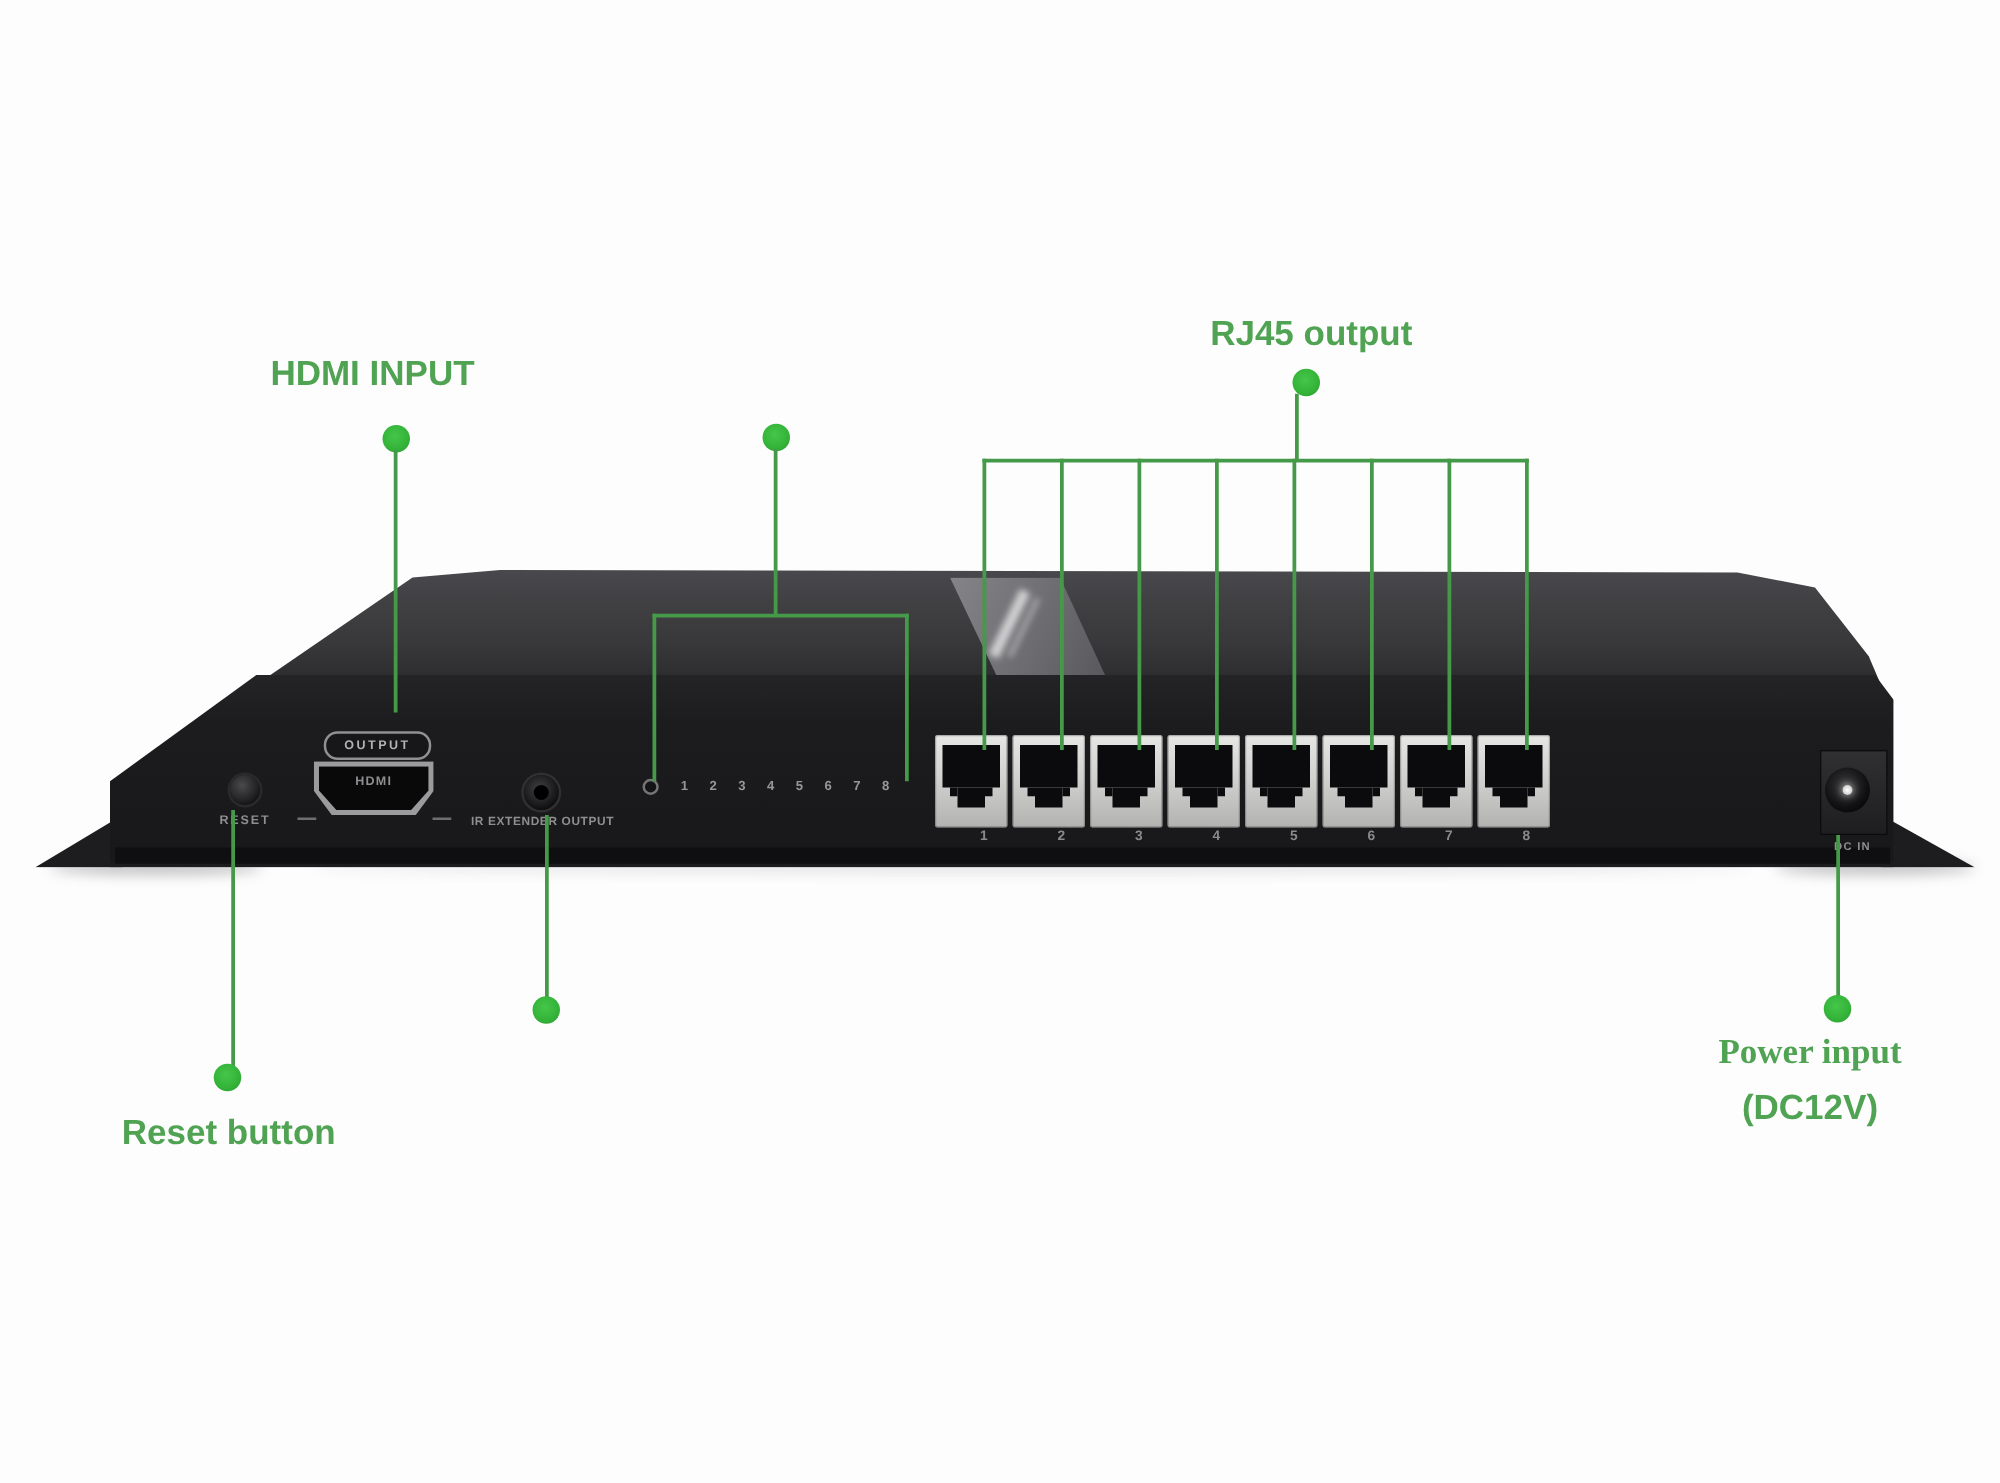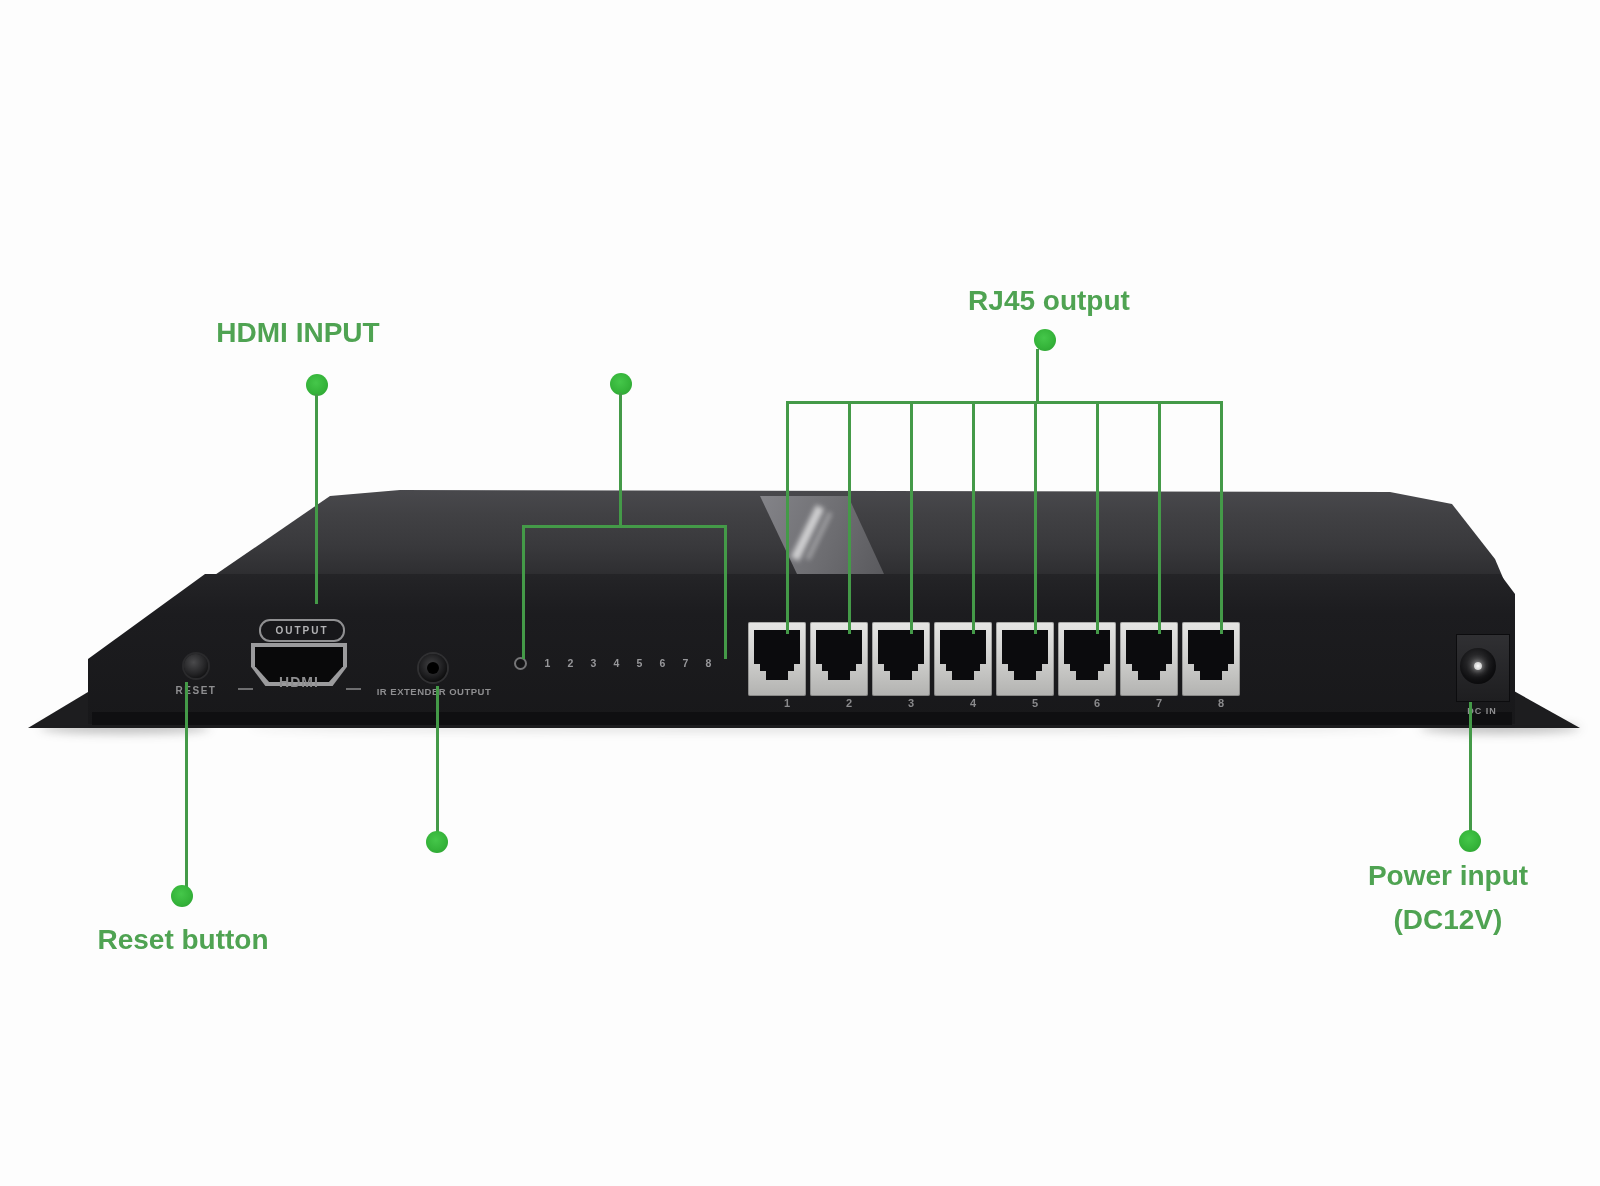--- a/index.html
+++ b/index.html
@@ -1,20 +1,20 @@
 <!DOCTYPE html>
 <html><head>
 <meta charset="utf-8">
 <style>
   html,body{margin:0;padding:0;background:#ffffff;}
   .canvas{
     position:relative;width:1600px;height:1186px;background:#fdfdfd;overflow:hidden;
     font-family:"Liberation Sans", sans-serif;
   }
-  .abs{position:absolute;margin-top:34px;}
+  .abs{position:absolute;}
 
   
   .device-body{
     left:88px;top:452px;width:1427px;height:242px;
     background:linear-gradient(180deg,#4a4a4e 0px,#414144 28px,#39393c 60px,#2f2f32 86px,#27272a 96px,#202023 130px,#1c1c1e 242px);
     clip-path:polygon(0px 242px,0px 176px,242px 10px,312px 4px,1302px 6px,1364px 18px,1407px 73px,1424px 113px,1427px 242px);
   }
   .device-front{
     left:88px;top:540px;width:1427px;height:150px;
     background:linear-gradient(180deg,#242427 0px,#1c1c1f 40px,#18181a 150px);
@@ -42,21 +42,21 @@
     background:radial-gradient(circle at 40% 35%, #4a4a4c 0%, #242426 55%, #0c0c0d 85%);
     box-shadow:0 0 0 2px #2a2a2c;}
   .reset-label{left:156px;top:651px;width:80px;font-size:10px;letter-spacing:1.5px;}
 
   .hdmi-input-tab{left:259px;top:585px;width:82px;height:19px;border:2px solid #909092;border-radius:11px;
     background:#17171a;color:#b2b2b4;font-size:10px;font-weight:bold;letter-spacing:2px;text-align:center;line-height:19px;}
   .hdmi-outer{left:251px;top:609px;width:96px;height:43px;background:#9b9b9d;
     clip-path:polygon(0 0,100% 0,100% 55%,85% 100%,15% 100%,0 55%);}
   .hdmi-inner{position:absolute;left:4px;top:4px;width:88px;height:35px;background:#09090a;
     clip-path:polygon(0 0,100% 0,100% 55%,84% 100%,16% 100%,0 55%);}
-  .hdmi-label{left:256px;top:640px;width:86px;font-size:14px;letter-spacing:1px;}
+  .hdmi-label{left:256px;top:620px;width:86px;font-size:10px;letter-spacing:1px;}
   .hdmi-dash{height:2px;width:15px;background:#6e6e70;top:654px;}
 
   .ir-jack{left:419px;top:620px;width:28px;height:28px;border-radius:50%;
     background:radial-gradient(circle at 45% 40%, #424244 0%, #1b1b1d 55%, #090909 80%);
     box-shadow:0 0 0 2px #303032;}
   .ir-hole{position:absolute;left:8px;top:8px;width:12px;height:12px;border-radius:50%;background:#000;}
   .ir-label{left:352px;top:652px;width:164px;font-size:9.5px;letter-spacing:.5px;}
 
   .led-row{left:514px;top:620px;height:18px;display:flex;align-items:center;}
   .led-power{width:9px;height:9px;border-radius:50%;border:2px solid #757577;background:#141416;margin-right:9px;}
@@ -229,16 +229,16 @@
 
   <div class="abs gline v" style="left:185px;top:648px;height:205px;"></div>
   <div class="abs dot" style="left:171px;top:851px;"></div>
   <div class="abs anno-text" style="left:83px;top:890px;width:200px;">Reset button</div>
 
   <div class="abs gline v" style="left:436px;top:652px;height:146px;"></div>
   <div class="abs dot" style="left:426px;top:797px;"></div>
 
   <div class="abs gline v" style="left:1469px;top:668px;height:130px;"></div>
   <div class="abs dot" style="left:1459px;top:796px;"></div>
-  <div class="abs anno-text" style="left:1348px;top:826px;width:200px;">Power input</div>
+  <div class="abs anno-text" style="left:1348px;top:826px;width:200px;font-family:Liberation Serif, serif;">Power input</div>
   <div class="abs anno-text" style="left:1348px;top:870px;width:200px;">(DC12V)</div>
 
 </div>
 
 </body></html>

